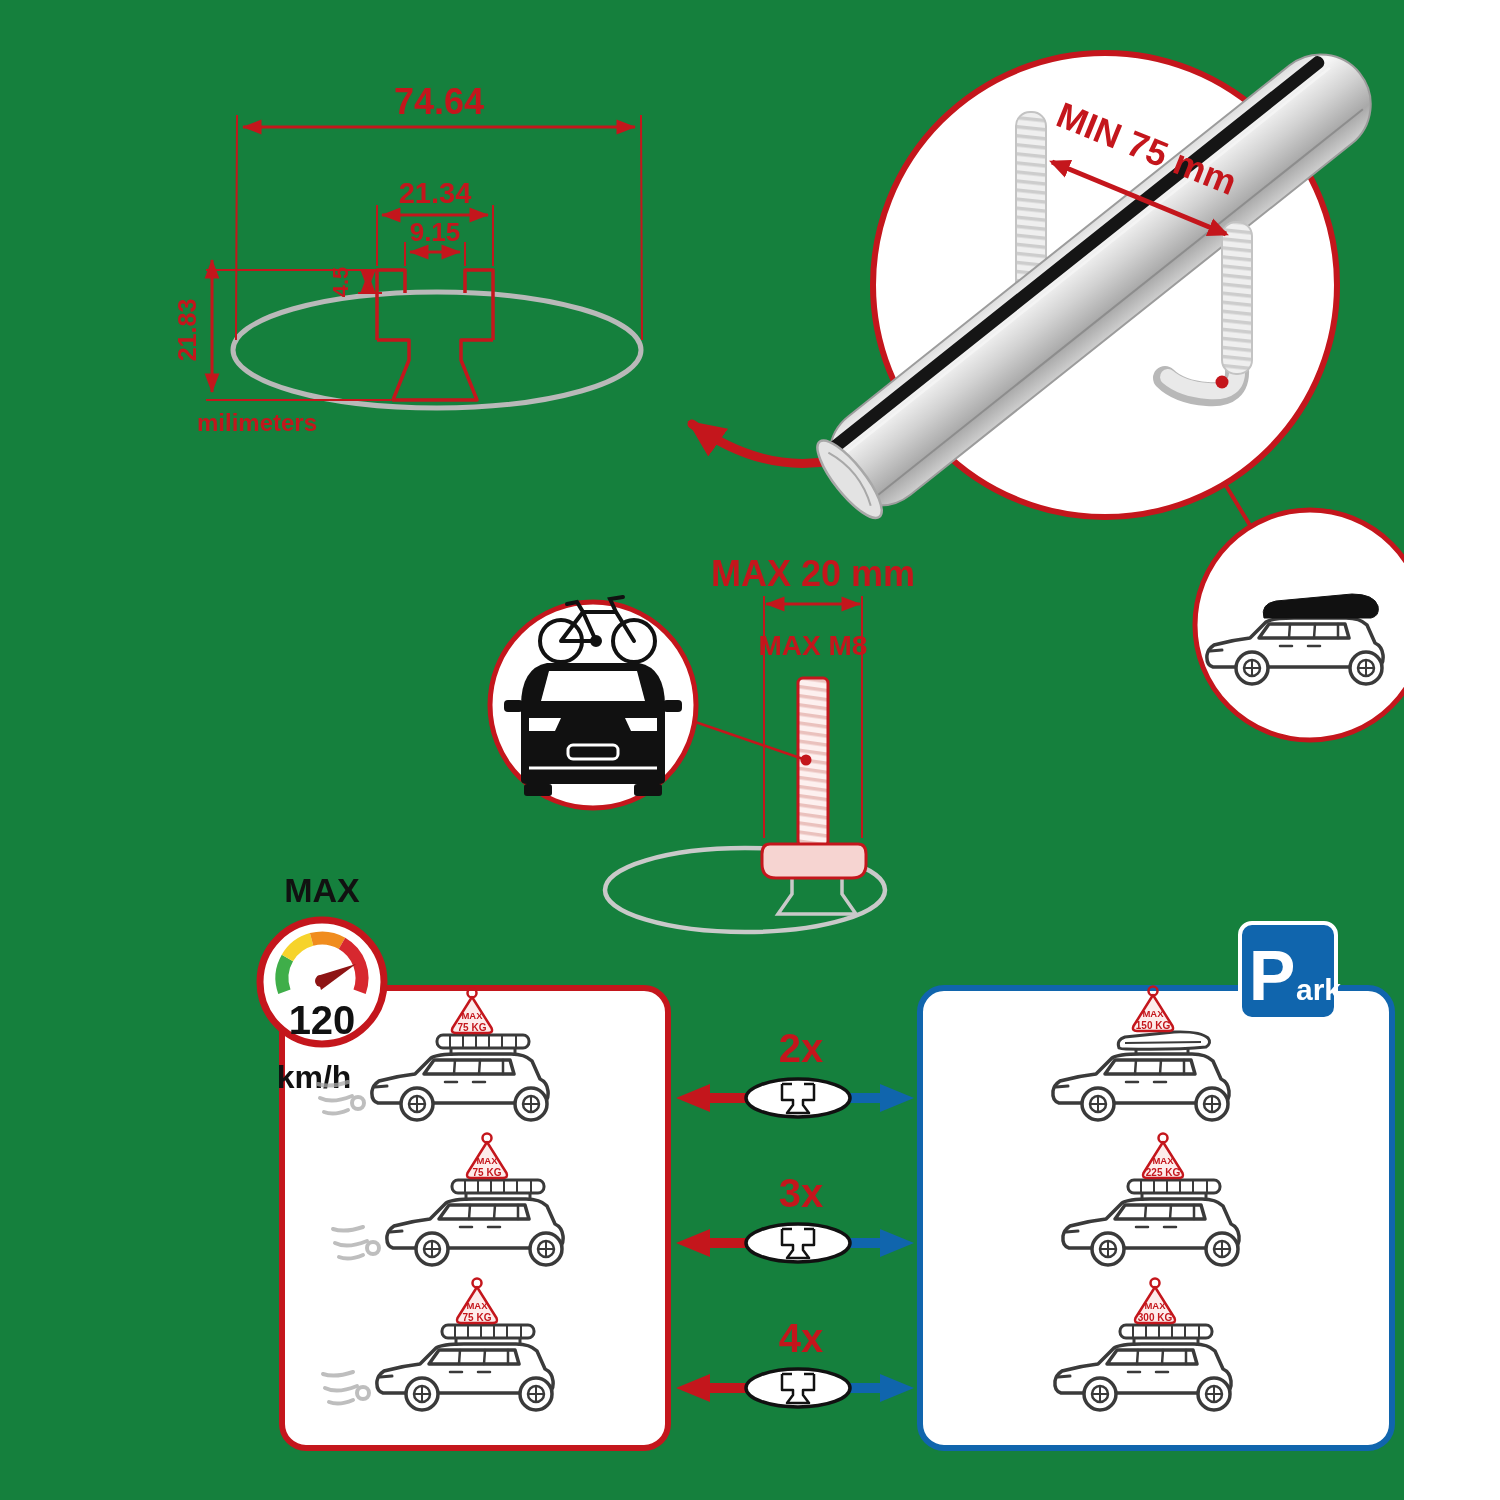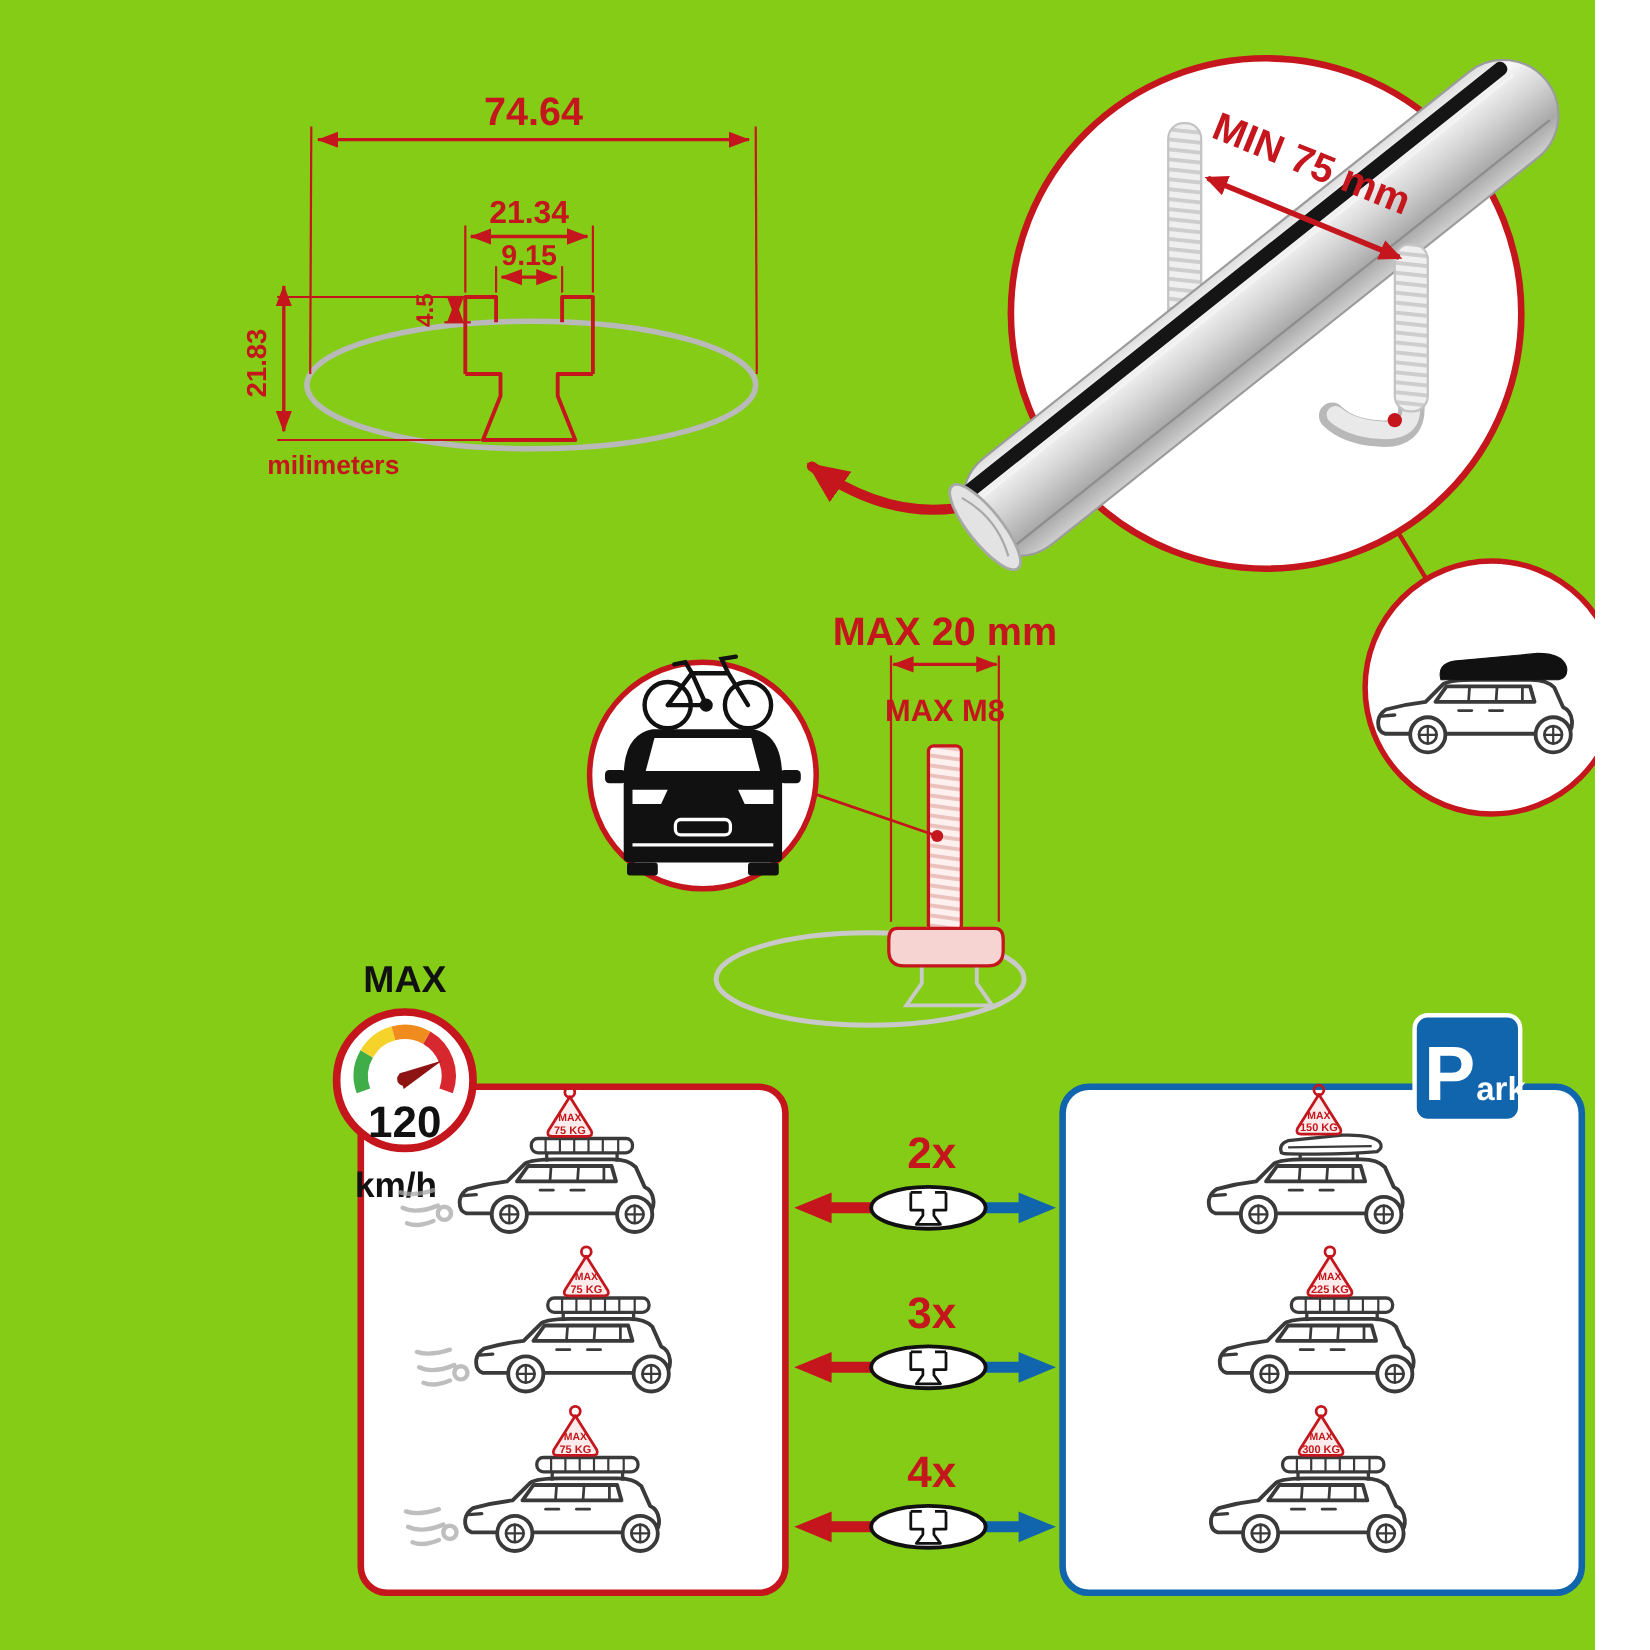--- a/index.html
+++ b/index.html
@@ -1,16 +1,16 @@
 <!DOCTYPE html>
 <html><head>
 <meta charset="utf-8">
 <style>
   html,body{margin:0;padding:0;background:#fff;}
-  .canvas{position:relative;width:1404px;height:1500px;background:#84cc16;overflow:hidden;padding-left:46px;}
+  .canvas{position:relative;width:1404px;height:1500px;background:#15803d;overflow:hidden;}
   svg{display:block;}
   text{font-family:"Liberation Sans", sans-serif;font-weight:700;}
   .red-t{fill:#c4161c;}
   .dark-t{fill:#111111;}
   .white-t{fill:#ffffff;}
   .tag-t{fill:#c4161c;}
 </style>
 </head>
 <body>
 

